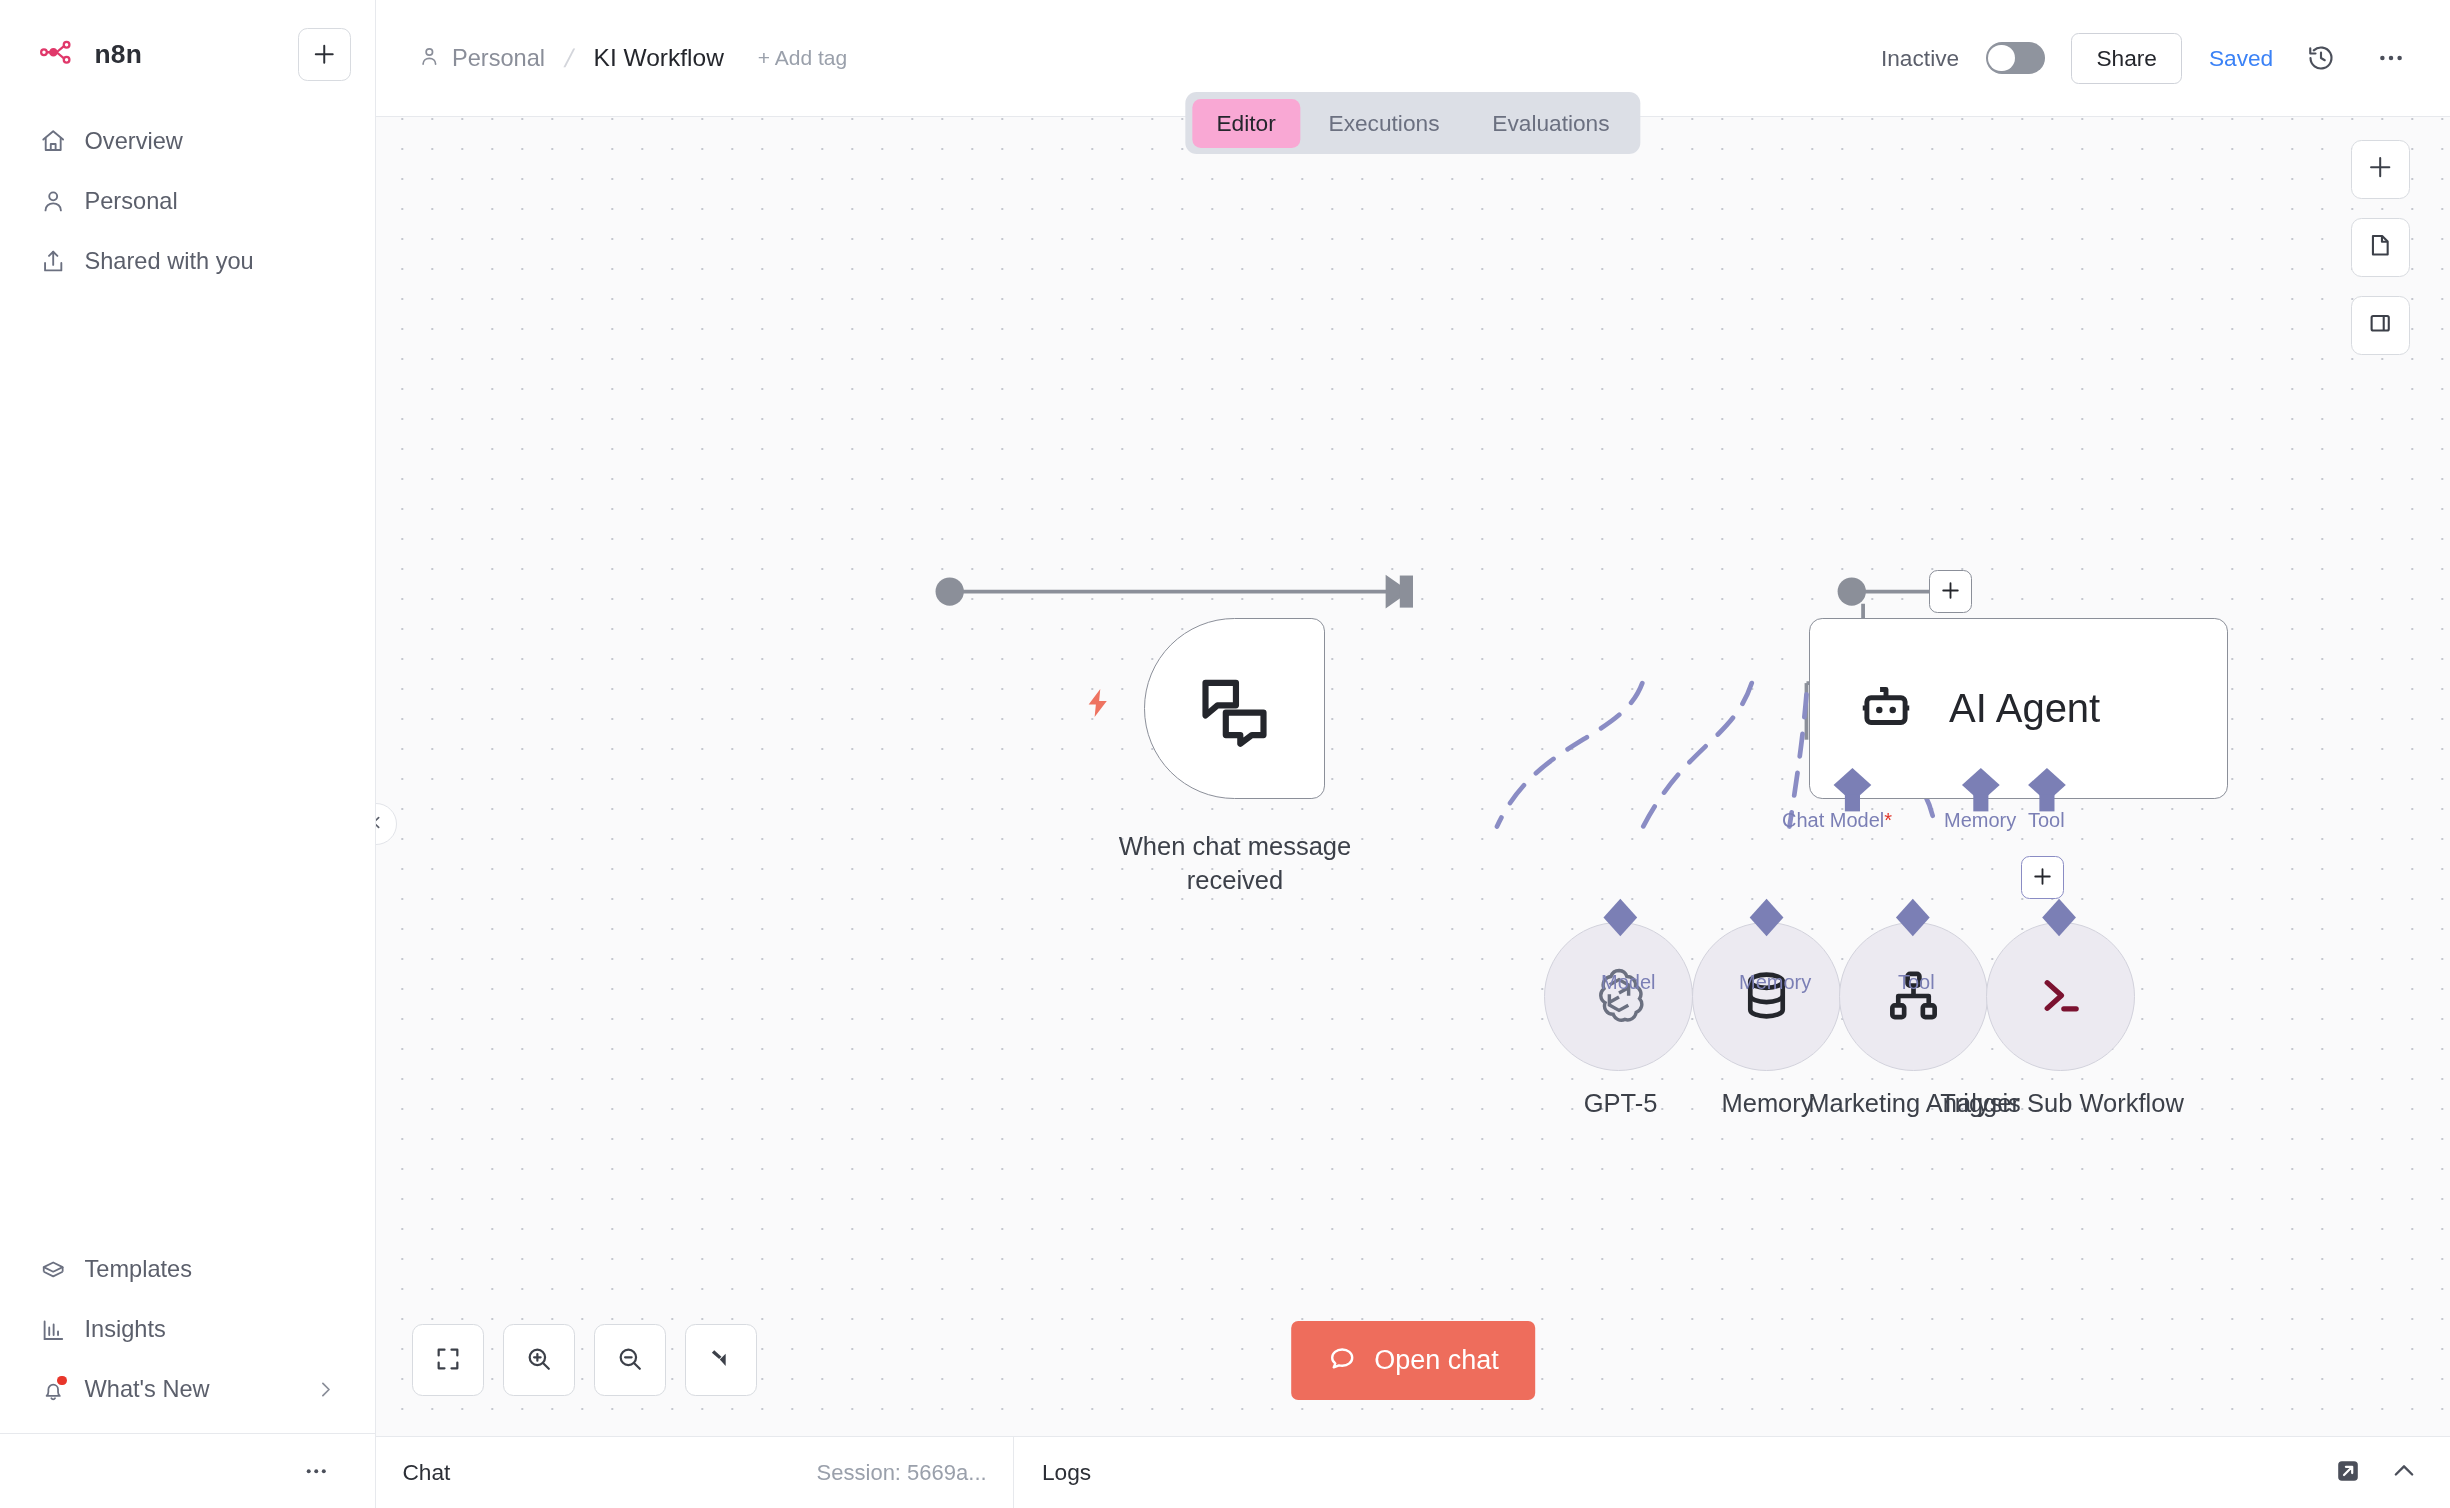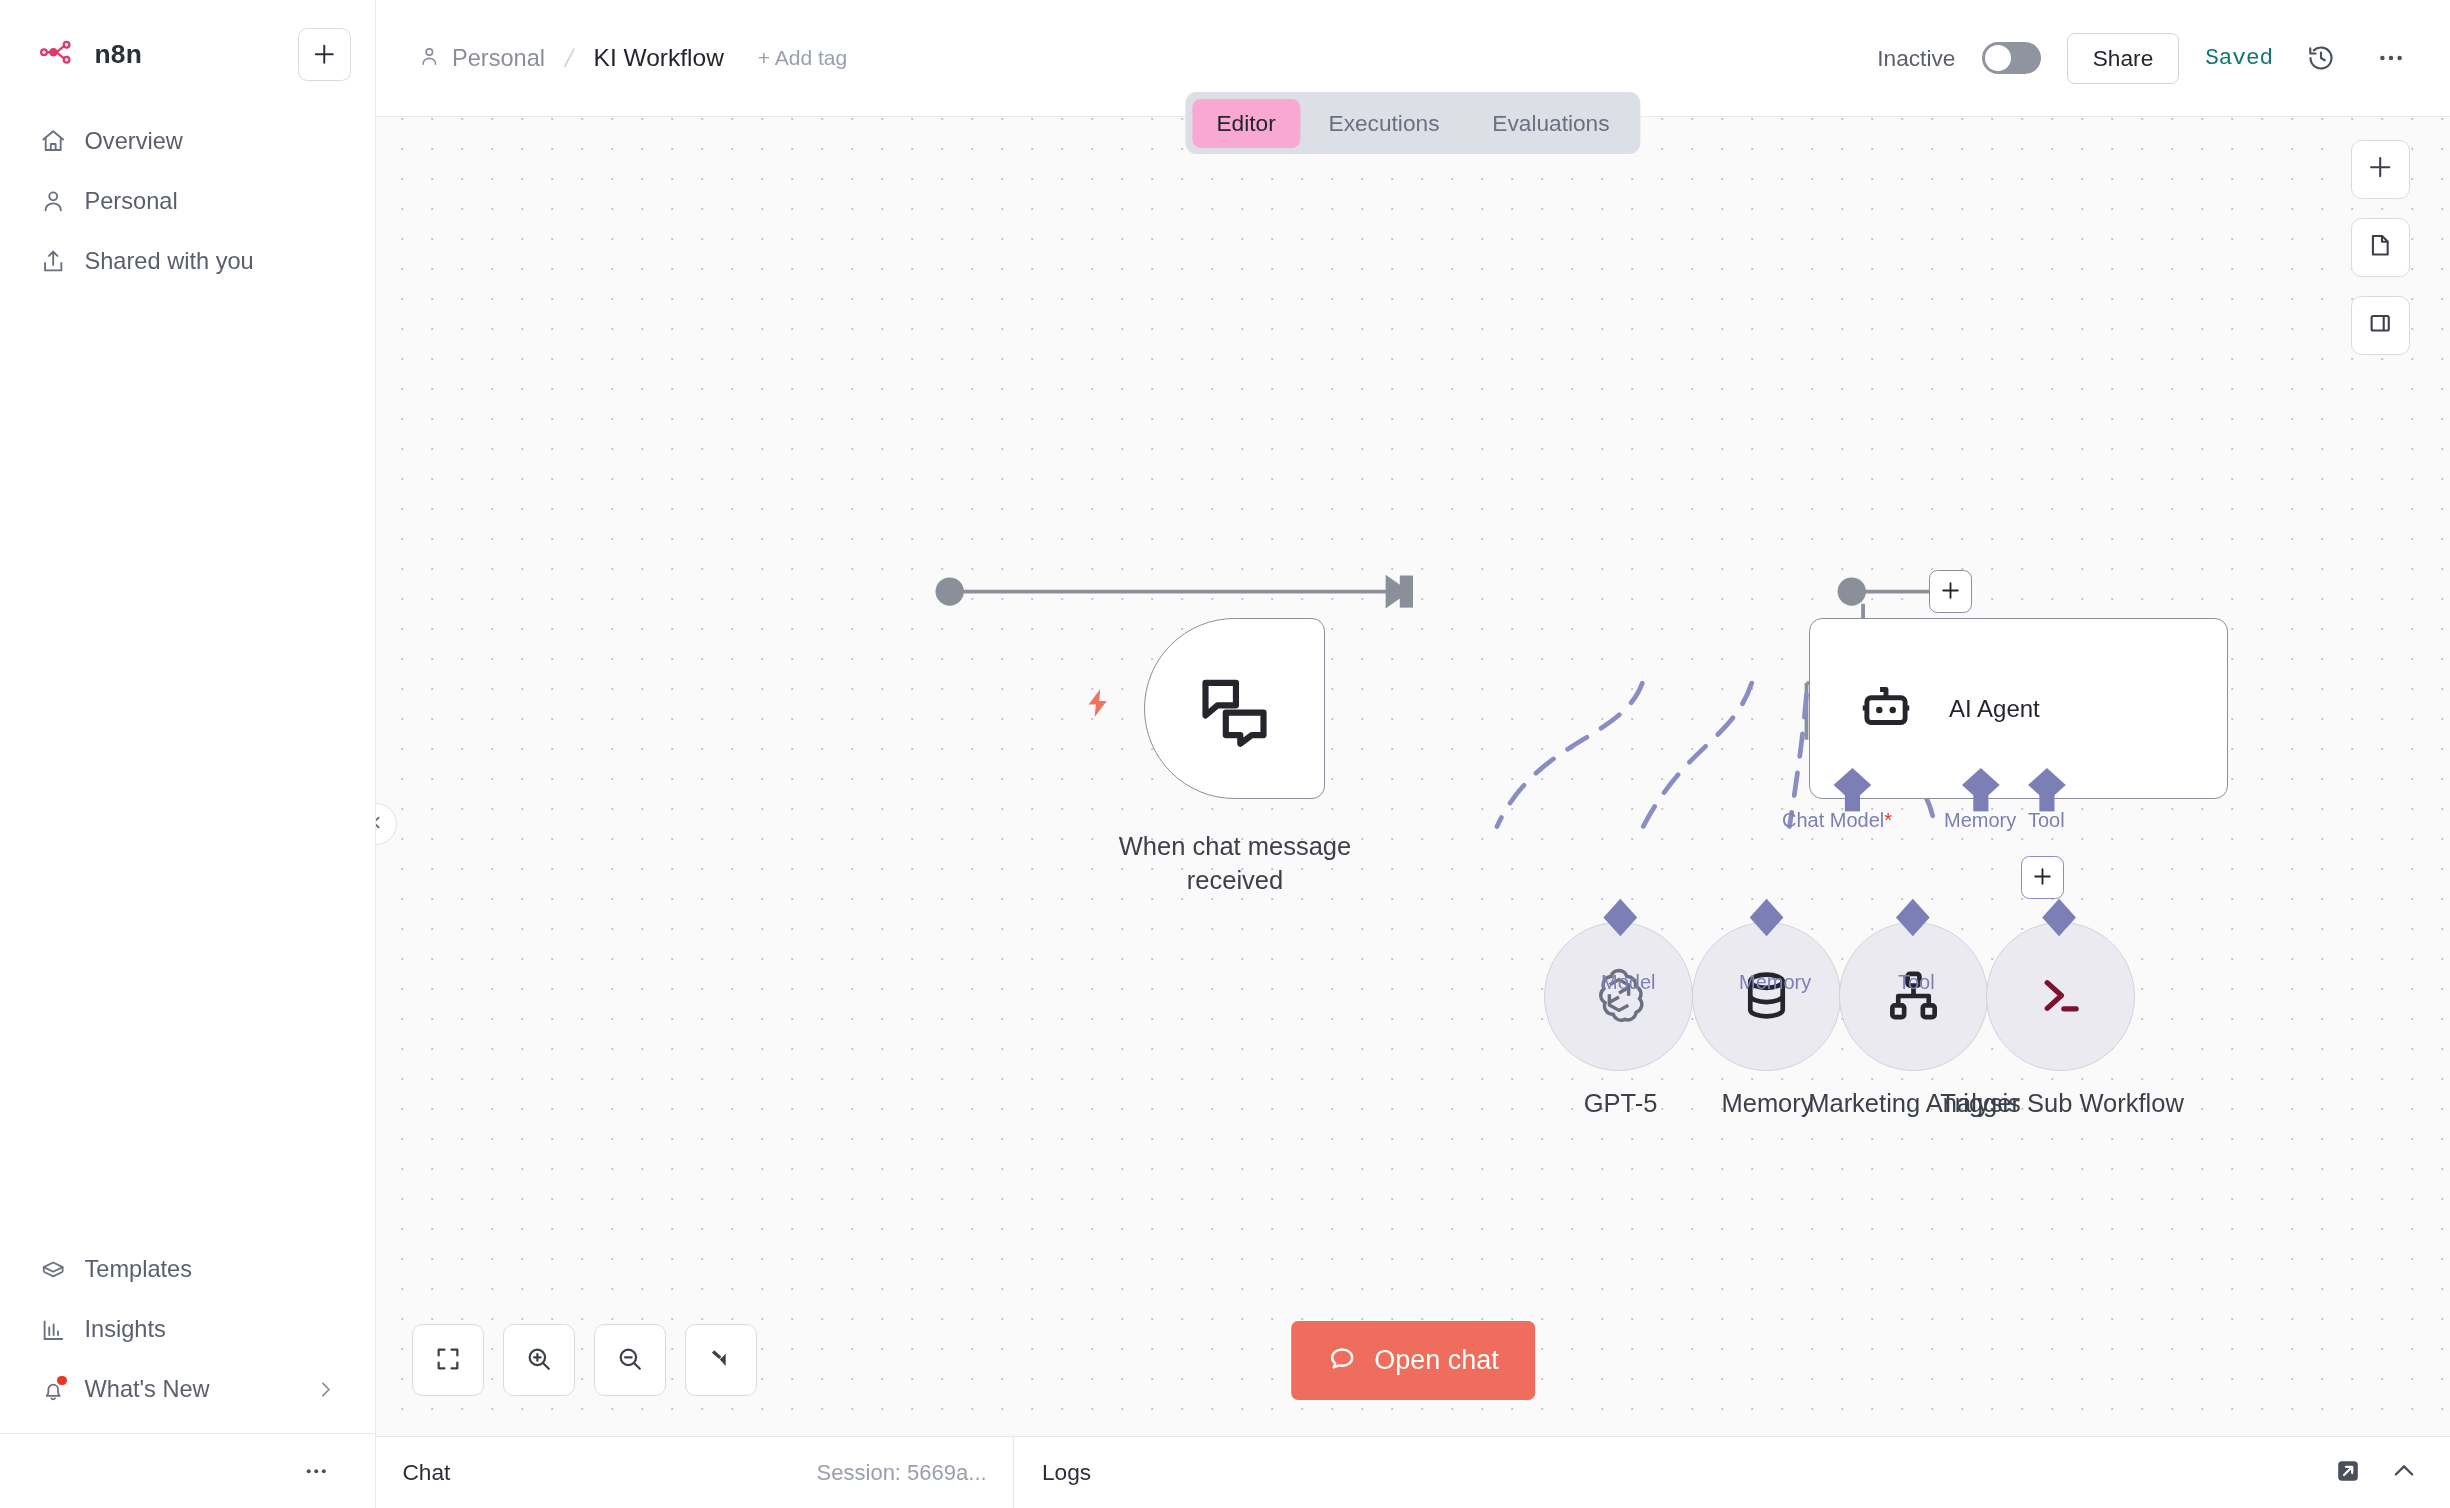--- a/index.html
+++ b/index.html
@@ -71,21 +71,21 @@
     position: relative; cursor: pointer;
   }
   .toggle .knob {
     position: absolute; top: 2.8px; left: 2.8px; width: 26.4px; height: 26.4px;
     border-radius: 50%; background: #fff;
   }
   .share-btn {
     height: 51px; padding: 0 24.5px; border: 0.9px solid #cfd2d9; border-radius: 7.6px;
     background: #fff; display: flex; align-items: center; font-size: 22.7px; color: #24262c; cursor: pointer;
   }
-  .saved-lbl { font-size: 22.7px; color: #0f766e; font-family: Liberation Mono, monospace; }
+  .saved-lbl { font-size: 22.7px; color: #3b82f6; }
   .icon-btn { width: 43px; height: 43px; display: flex; align-items: center; justify-content: center; cursor: pointer; }
 
   
   .tabs {
     position: absolute; left: 50%; transform: translateX(-50%); top: 92px;
     background: #dcdfe6; border-radius: 11.3px; padding: 6.6px;
     display: flex; gap: 3.8px; z-index: 6;
   }
   .tab {
     padding: 0 24.5px; height: 49px; display: flex; align-items: center; justify-content: center;
@@ -130,21 +130,21 @@
   .node-label {
     position: absolute; text-align: center; font-size: 25.5px; color: #3c4049; line-height: 1.32; z-index: 3;
   }
   .bolt { position: absolute; left: 705px; top: 569px; z-index: 3; }
 
   .node-agent {
     position: absolute; left: 1433px; top: 501px; width: 419px; height: 181px;
     background: #fff; border: 1.9px solid #8b8f99; border-radius: 13.2px;
     display: flex; align-items: center; gap: 32px; padding-left: 45px; z-index: 3; cursor: pointer;
   }
-  .node-agent .title { font-size: 24px; color: #24262c; }
+  .node-agent .title { font-size: 40px; color: #24262c; }
 
   .subnode {
     position: absolute; width: 149px; height: 149px; border-radius: 50%;
     background: #eceaf1; border: 1.9px solid #d2d2dc;
     display: flex; align-items: center; justify-content: center; z-index: 3; cursor: pointer;
   }
 
   .port-label {
     position: absolute; font-size: 20px; color: #7b7fb5; white-space: nowrap; z-index: 4;
   }

